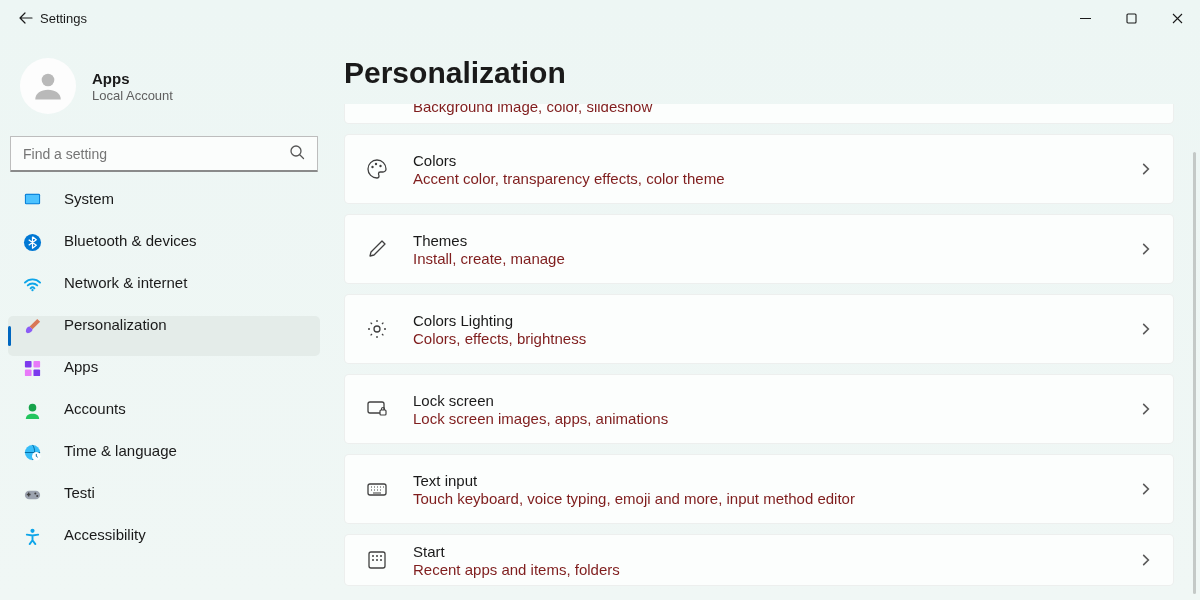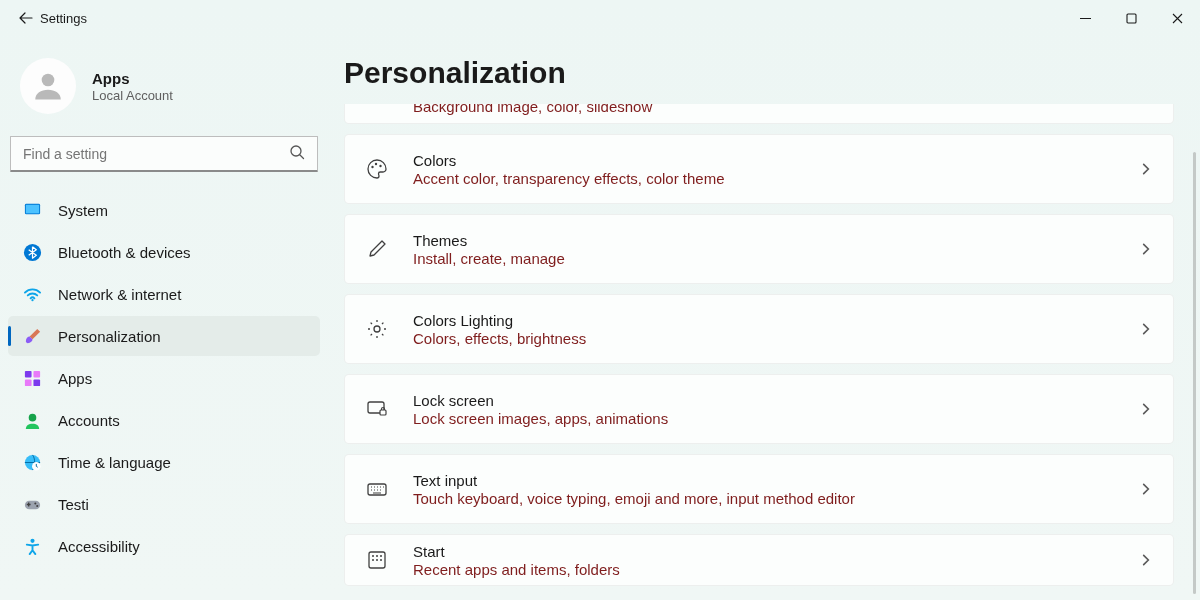--- a/index.html
+++ b/index.html
@@ -19,21 +19,21 @@
 .avatar svg { width: 36px; height: 36px; }
 .user-name { font-size: 15px; font-weight: 600; color: #1a1a1a; }
 .user-type { font-size: 13px; color: #5f5f5f; margin-top: 1px; }
 
 .search-wrap { padding: 0 2px 18px 2px; }
 .search-box { position: relative; width: 100%; height: 36px; border: 1px solid #bdbdbd; border-bottom: 2px solid #8a8a8a; border-radius: 1px; background: #fbfdfc; display: flex; align-items: center; padding: 0 38px 0 12px; }
 .search-box input { border: none; outline: none; background: transparent; width: 100%; font-size: 14px; color: #666; }
 .search-icon { position: absolute; right: 12px; top: 50%; transform: translateY(-50%); }
 
 .nav { display: flex; flex-direction: column; gap: 2px; }
-.nav-item { display: flex; align-items: center; gap: 16px; height: 40px; padding: 0 14px; border-radius: 5px; cursor: pointer; font-size: 15px; color: #1a1a1a; position: relative; }
+.nav-item { display: flex; align-items: flex-start; gap: 22px; height: 40px; padding: 0 14px; border-radius: 5px; cursor: pointer; font-size: 15px; color: #1a1a1a; position: relative; }
 .nav-item.active { background: #e4ece9; }
 .nav-item.active::before { content: ""; position: absolute; left: 0; top: 10px; bottom: 10px; width: 3px; background: #0067c0; border-radius: 2px; }
 .nav-icon { width: 20px; height: 20px; display: flex; align-items: center; justify-content: center; font-size: 16px; }
 
 .main { flex: 1; padding: 20px 14px 0 16px; display: flex; flex-direction: column; position: relative; }
 .page-title { font-size: 30px; font-weight: 600; color: #1a1a1a; margin-bottom: 14px; }
 .scroll-area { flex: 1; overflow-y: hidden; padding-right: 12px; }
 .card { background: #fcfefd; border: 1px solid rgba(0,0,0,.06); border-radius: 5px; height: 70px; margin-bottom: 10px; display: flex; align-items: center; padding: 0 20px; cursor: pointer; }
 .card.partial-top { height: 28px; align-items: flex-start; padding-top: 0; margin-top: -8px; }
 .card.partial-top .card-icon { visibility: hidden; }

